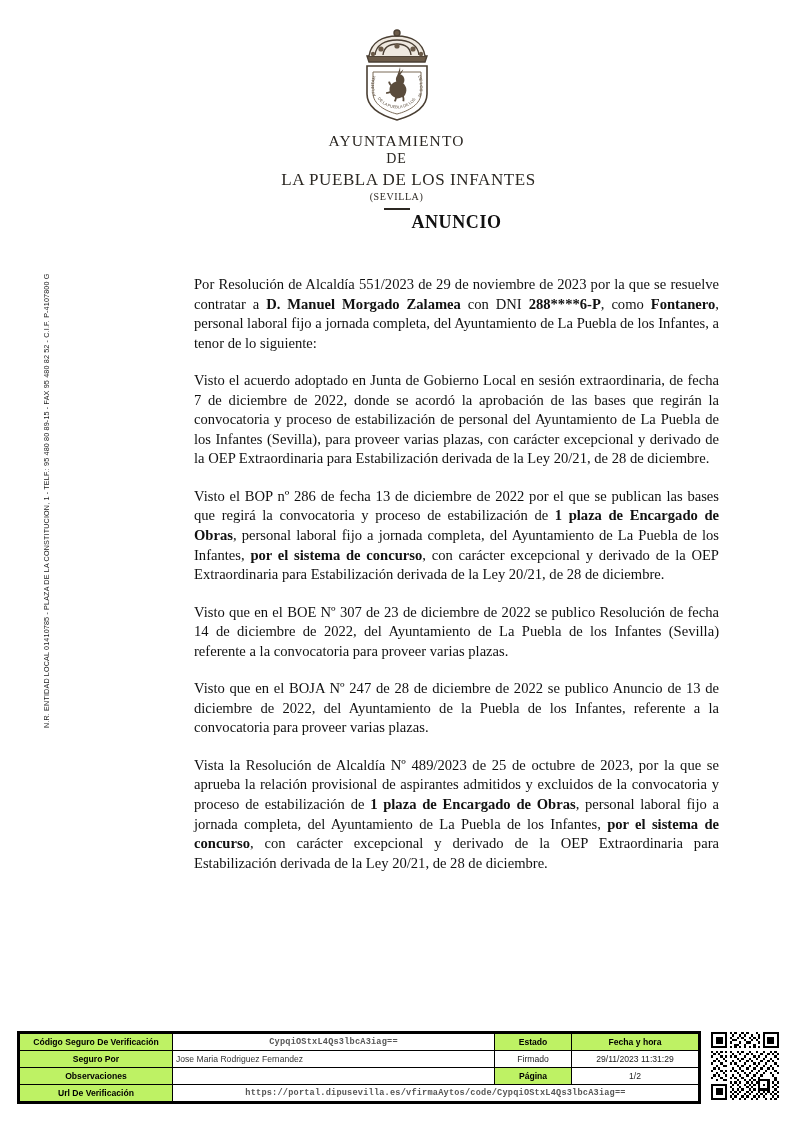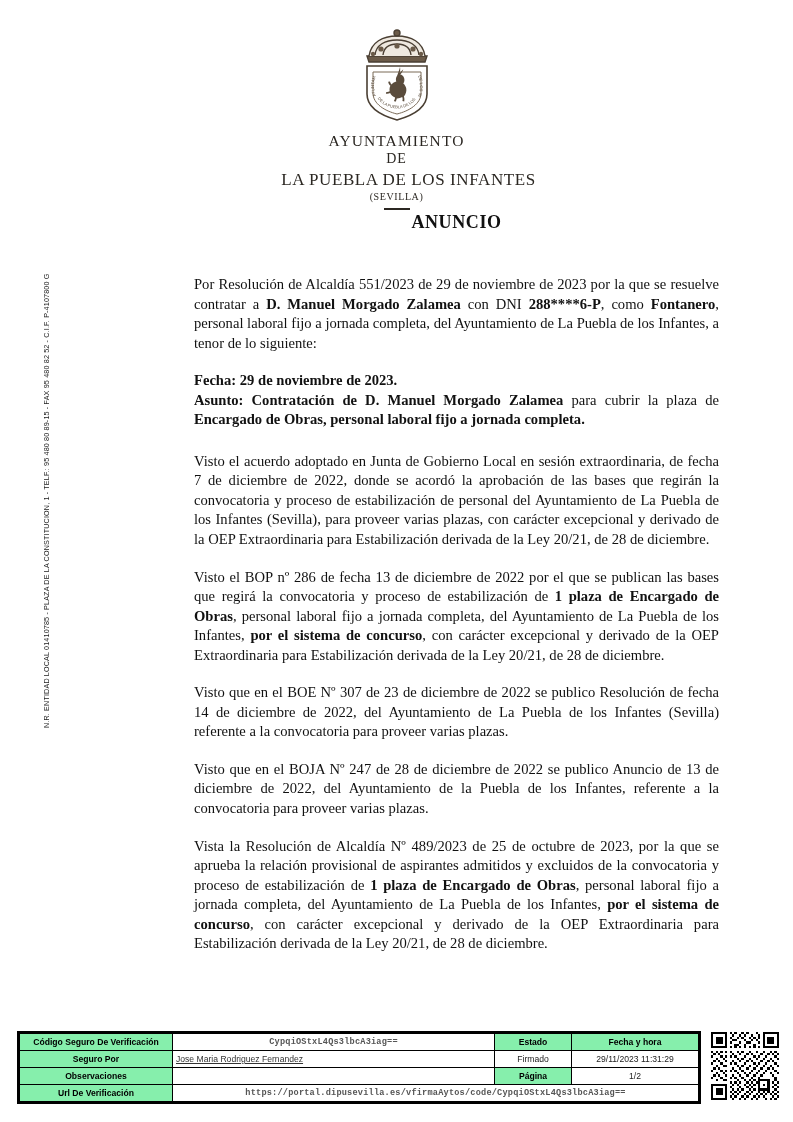--- a/index.html
+++ b/index.html
@@ -139,40 +139,39 @@
     table-layout: fixed;
   }
   table.verif td {
     border: 1px solid #000;
     height: 16px;
     padding: 0 3px;
     font-size: 8.6px;
     vertical-align: middle;
   }
   .lbl {
-    background: #86efac;
+    background: #bef264;
     text-align: center;
     font-weight: bold;
     color: #000;
     width: 146px;
   }
   .val-mono {
     text-align: center;
     font-family: "Liberation Mono", monospace;
     font-size: 8.2px;
     color: #555;
     letter-spacing: 0.2px;
     font-weight: bold;
   }
   .val-left {
     text-align: left;
     font-size: 8.6px;
     color: #333;
     padding-left: 5px;
-    text-decoration: underline;
   }
   .val-ctr {
     text-align: center;
     font-size: 8.6px;
     color: #222;
   }
   .col-estado { width: 70px; }
   .col-fecha  { width: 120px; text-align: center; }
   .url-cell {
     height: 34px;
@@ -249,24 +248,20 @@
     <div class="lh-rule"></div>
   </div>
 
   <div class="content">
 
     <div class="doc-title">ANUNCIO</div>
 
     <p class="para"><span>Por Resolución de Alcaldía 551/2023 de 29 de noviembre de 2023 por la que se resuelve contratar a </span><b>D. Manuel Morgado Zalamea</b><span> con DNI </span><b>288****6-P</b><span>, como </span><b>Fontanero</b><span>, personal laboral fijo a jornada completa, del Ayuntamiento de La Puebla de los Infantes, a tenor de lo siguiente:</span></p>
 
 
-    <div class="meta-block">
-      <p class="meta-line"><b>Fecha:</b><b> 29 de noviembre de 2023.</b></p>
-      <p class="meta-line"><b>Asunto: Contratación de D. Manuel Morgado Zalamea</b><span> para cubrir la plaza de </span><b>Encargado de Obras, personal laboral fijo a jornada completa.</b></p>
-    </div>
 
     <p class="para">Visto el acuerdo adoptado en Junta de Gobierno Local en sesión extraordinaria, de fecha 7 de diciembre de 2022, donde se acordó la aprobación de las bases que regirán la convocatoria y proceso de estabilización de personal del Ayuntamiento de La Puebla de los Infantes (Sevilla), para proveer varias plazas, con carácter excepcional y derivado de la OEP Extraordinaria para Estabilización derivada de la Ley 20/21, de 28 de diciembre.</p>
 
     <p class="para"><span>Visto el BOP nº 286 de fecha 13 de diciembre de 2022 por el que se publican las bases que regirá la convocatoria y proceso de estabilización de </span><b>1 plaza de Encargado de Obras</b><span>, personal laboral fijo a jornada completa, del Ayuntamiento de La Puebla de los Infantes, </span><b>por el sistema de concurso</b><span>, con carácter excepcional y derivado de la OEP Extraordinaria para Estabilización derivada de la Ley 20/21, de 28 de diciembre.</span></p>
 
     <p class="para">Visto que en el BOE Nº 307 de 23 de diciembre de 2022 se publico Resolución de fecha 14 de diciembre de 2022, del Ayuntamiento de La Puebla de los Infantes (Sevilla) referente a la convocatoria para proveer varias plazas.</p>
 
     <p class="para">Visto que en el BOJA Nº 247 de 28 de diciembre de 2022 se publico Anuncio de 13 de diciembre de 2022, del Ayuntamiento de la Puebla de los Infantes, referente a la convocatoria para proveer varias plazas.</p>
 
     <p class="para"><span>Vista la Resolución de Alcaldía Nº 489/2023 de 25 de octubre de 2023, por la que se aprueba la relación provisional de aspirantes admitidos y excluidos de la convocatoria y proceso de estabilización de </span><b>1 plaza de Encargado de Obras</b><span>, personal laboral fijo a jornada completa, del Ayuntamiento de La Puebla de los Infantes, </span><b>por el sistema de concurso</b><span>, con carácter excepcional y derivado de la OEP Extraordinaria para Estabilización derivada de la Ley 20/21, de 28 de diciembre.</span></p>

